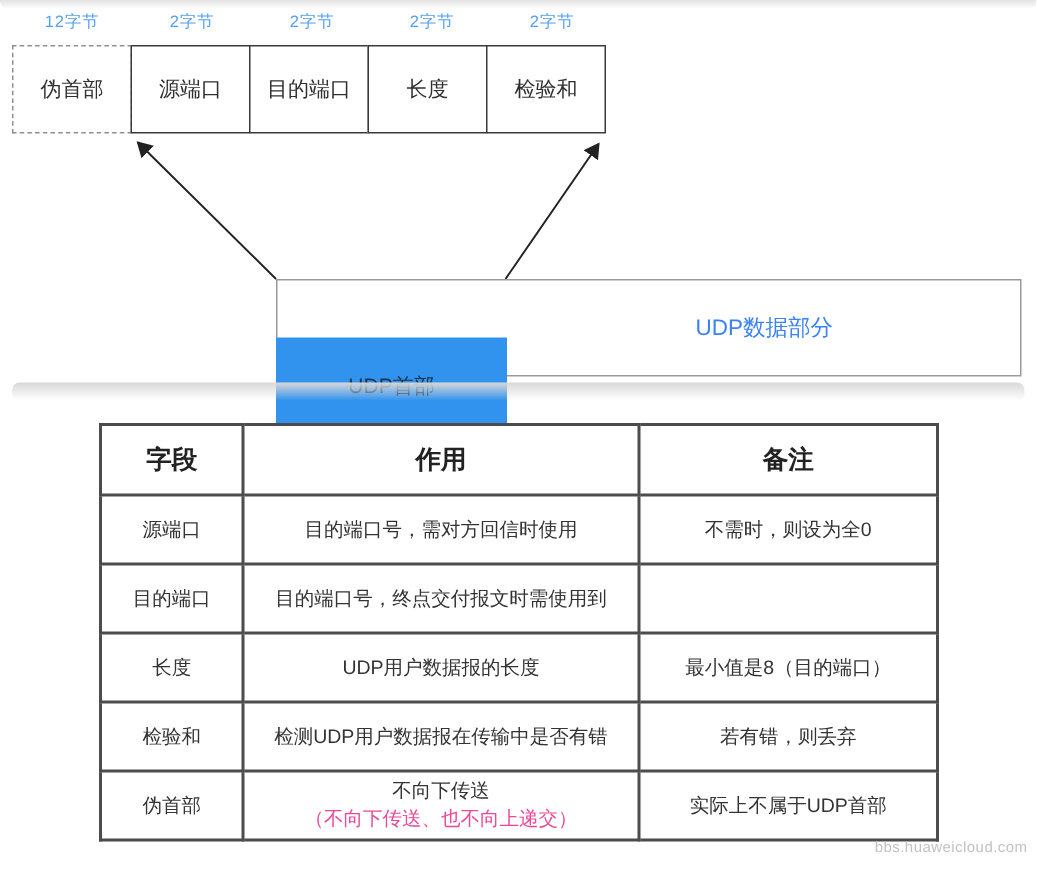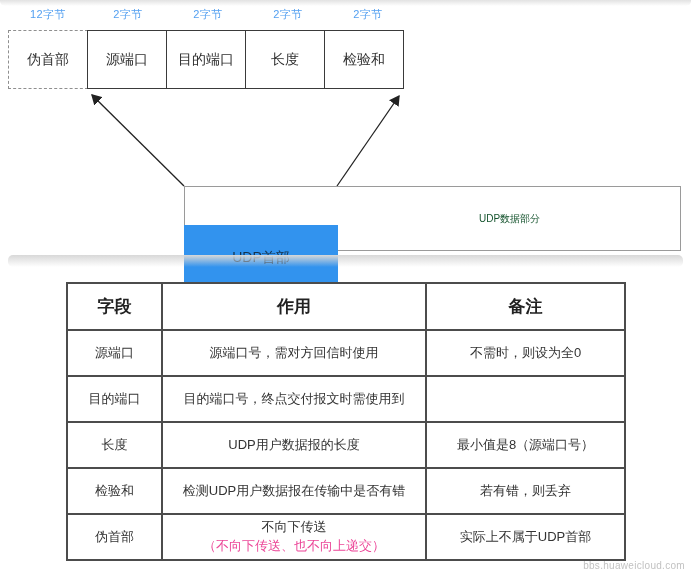--- a/index.html
+++ b/index.html
@@ -91,22 +91,22 @@
     justify-content: center;
     font-size: 14px;
     color: #16334d;
     margin-top: 39px;
   }
   .bar-data {
     flex: 1;
     display: flex;
     align-items: center;
     justify-content: center;
-    font-size: 10px;
-    color: #14532d;
+    font-size: 15px;
+    color: #3b82f6;
   }
 
   
   .mid-shadow {
     position: absolute;
     left: 8px; top: 255px;
     width: 675px; height: 12px;
     background: linear-gradient(#d8d8d8, rgba(255,255,255,0));
     border-radius: 5px;
   }
@@ -217,40 +217,40 @@
       <tr>
         <th>字段</th>
         <th>作用</th>
         <th>备注</th>
       </tr>
     </thead>
     <tbody>
       <tr>
         <td>源端口</td>
         <td>
-          <div>源端口号，需对方回信时使用</div>
+          <div>目的端口号，需对方回信时使用</div>
 
         </td>
         <td>不需时，则设为全0</td>
       </tr>
       <tr>
         <td>目的端口</td>
         <td>
           <div>目的端口号，终点交付报文时需使用到</div>
 
         </td>
         <td></td>
       </tr>
       <tr>
         <td>长度</td>
         <td>
           <div>UDP用户数据报的长度</div>
 
         </td>
-        <td>最小值是8（源端口号）</td>
+        <td>最小值是8（目的端口）</td>
       </tr>
       <tr>
         <td>检验和</td>
         <td>
           <div>检测UDP用户数据报在传输中是否有错</div>
 
         </td>
         <td>若有错，则丢弃</td>
       </tr>
       <tr>

